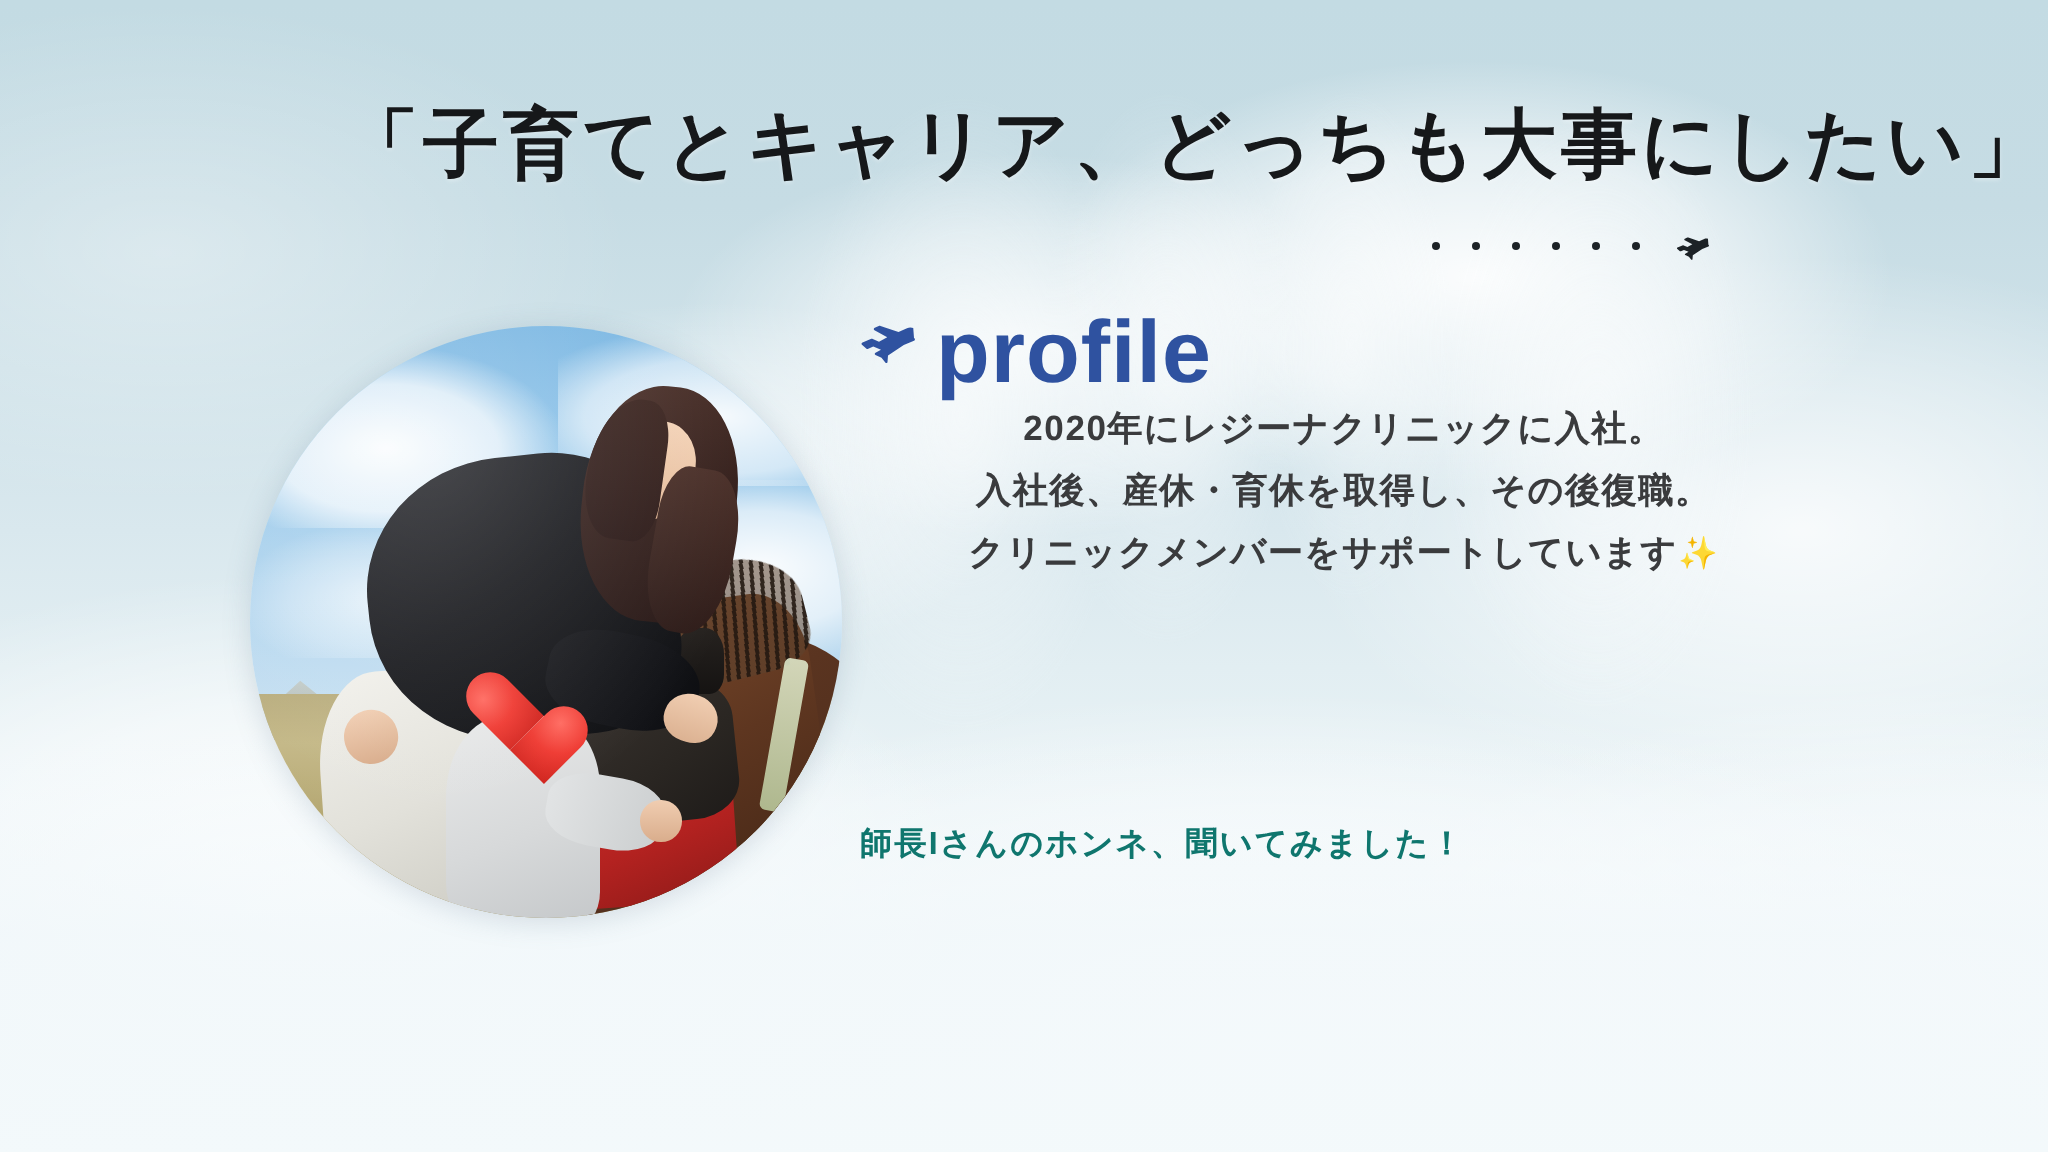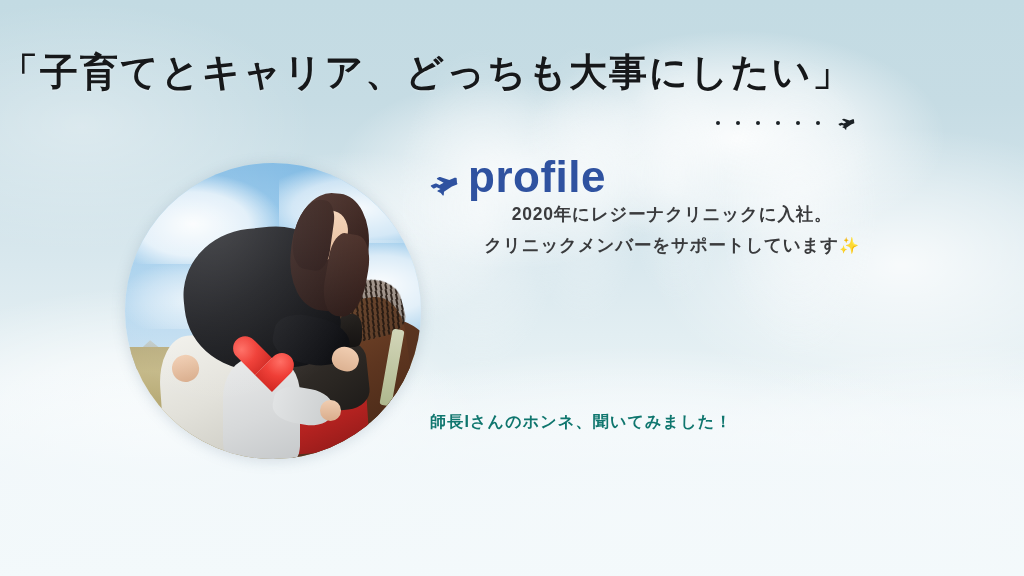--- a/index.html
+++ b/index.html
@@ -53,21 +53,21 @@
       radial-gradient(ellipse 80px 160px at 30% 50%, rgba(255,255,255,.55) 0%, rgba(255,255,255,0) 74%);
   }
   .bottom-haze{
     position:absolute; left:0; right:0; bottom:0; height:210px;
     background:linear-gradient(to bottom, rgba(240,247,250,0) 0%, rgba(240,247,250,.75) 48%, rgba(243,249,251,.96) 100%);
   }
 
   
   .headline{
     position:absolute; left:0; right:0; top:47px;
-    text-align:left;
+    text-align:right;
     font-size:38px; font-weight:700; letter-spacing:2px;
     color:#16181a;
     text-shadow:0 1px 2px rgba(255,255,255,.35);
     white-space:nowrap;
   }
 
   
   .trail{
     position:absolute; left:716px; top:114px;
     display:flex; align-items:center; gap:16px;
@@ -263,21 +263,21 @@
     position:absolute; inset:0;
     background:radial-gradient(ellipse at 30% 18%, rgba(255,255,255,.18) 0%, rgba(255,255,255,0) 58%);
     pointer-events:none;
   }
 
   
   .right-col{
     position:absolute; left:430px; top:155px; width:490px;
   }
   .profile-head{
-    display:flex; align-items:flex-end; gap:8px;
+    display:flex; align-items:flex-start; gap:8px;
     color:#2f52a0;
     font-size:44px; font-weight:700; letter-spacing:.5px;
     line-height:1;
   }
   .profile-head .pl-icon{ display:flex; align-items:center; color:#2f52a0; }
 
   .body-copy{
     text-align:center;
     color:#3a3b3d;
     font-size:17.5px;
@@ -369,20 +369,21 @@
       <span class="pl-icon">
         <svg width="30" height="30" viewBox="0 0 24 24" fill="currentColor" aria-hidden="true">
           <path d="M21.6 11.2c.5.2.5.9 0 1.1l-4.1 1.7-6.3 4.2-.2 2.6c0 .4-.5.6-.8.3l-1.6-2-2.4-1.1c-.4-.2-.4-.7 0-.9l2.2-1.2-3.1-1.3-2 .9c-.2.1-.5.1-.7 0L.9 14c-.4-.2-.4-.8.1-1l3.3-1.4c.3-.1.6-.1.8 0l2.5 1.1 3.3-1.8-5.1-2.8c-.4-.2-.4-.8.1-1l1.6-.7c.2-.1.5-.1.7 0l7.2 2.4 3.4-1.5c.8-.4 1.7-.4 2.5-.1z"></path>
         </svg>
       </span>
       <span>profile</span>
     </div>
 
     <div class="body-copy">
       <span class="ln">2020年にレジーナクリニックに入社。</span>
+      <span class="ln">入社後、産休・育休を取得し、その後復職。</span>
       <span class="ln"><span>クリニックメンバーをサポートしています</span><span class="sparkle">✨</span></span>
     </div>
 
   </div>
 
   <div class="kicker">師長Iさんのホンネ、聞いてみました！</div>
 
 </div>
 
 </body></html>

